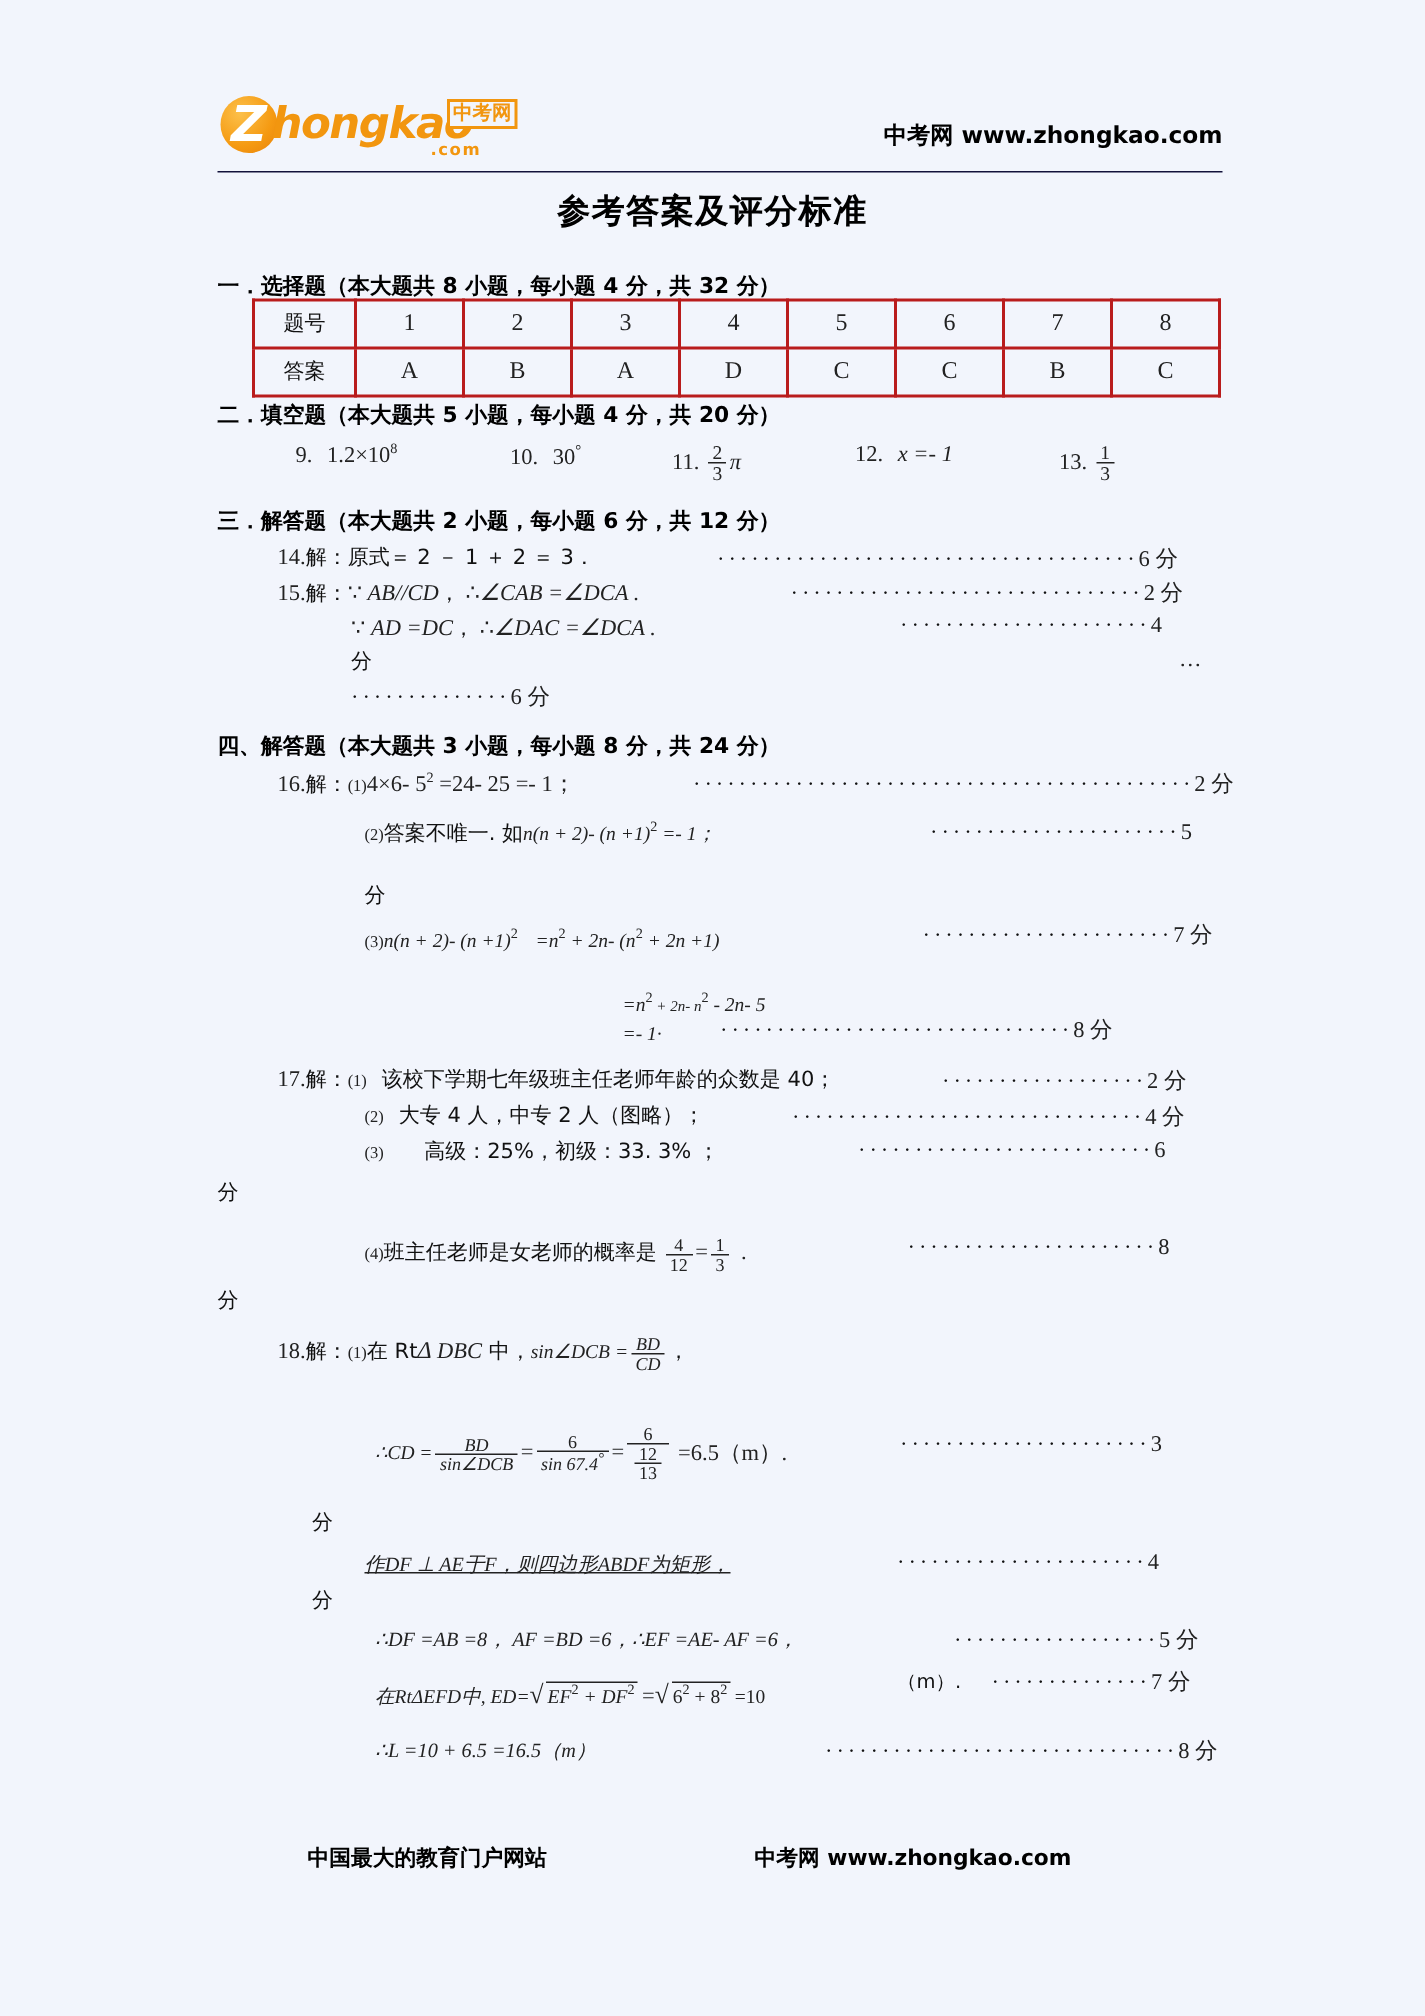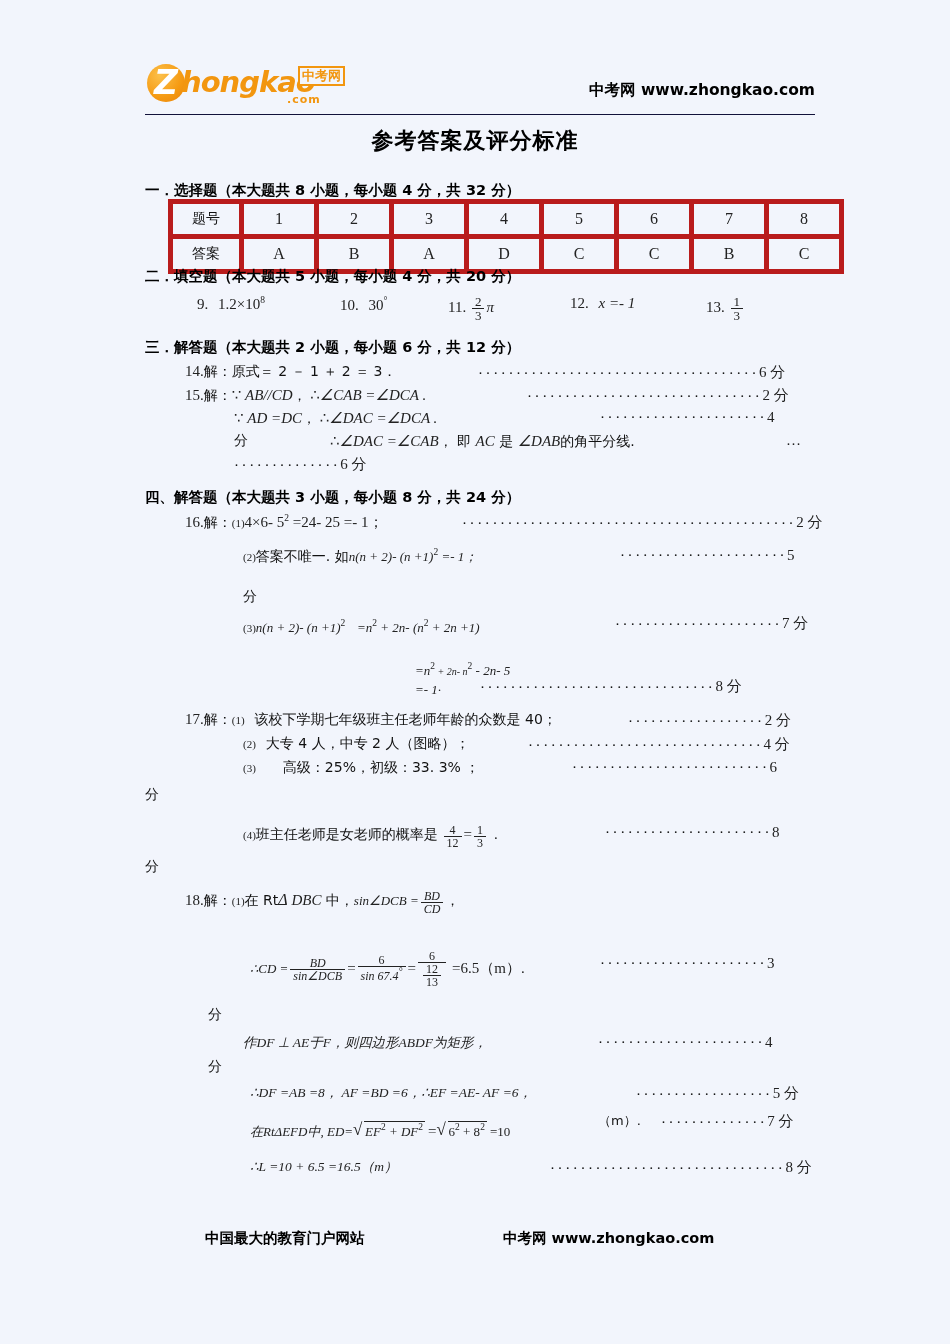--- a/index.html
+++ b/index.html
@@ -85,21 +85,21 @@
   .deg{font-size:10px;vertical-align:super;}
 
   
   .rad{display:inline-block;position:relative;padding-left:11px;}
   .rad:before{content:"\221A";position:absolute;left:0;top:-1px;font-size:17px;}
   .rad .bar{border-top:1.1px solid #222;padding:0 2px 0 1px;display:inline-block;}
 
   
   .qtable{position:absolute;left:168px;top:199px;border-collapse:collapse;}
   .qtable td{
-    border:5px solid #b91c1c;
+    border:2px solid #b91c1c;
     font-family:"Liberation Serif",serif;font-size:16px;color:#222;
     text-align:center;height:28px;
   }
   .qtable td.hcell{font-family:"DejaVu Sans",sans-serif;font-size:14px;width:64px;color:#111;}
   .qtable td.dcell{width:68px;}
 
   
   .footer-left{
     position:absolute;left:205px;top:1229px;
     font-family:"DejaVu Sans",sans-serif;font-size:14.5px;font-weight:bold;color:#000;
@@ -211,23 +211,20 @@
   <div class="line" style="left:234px;top:409px;">
     <span>∵</span>
     <span class="mi">AD =DC</span><span class="cn">，</span>
     <span>∴</span><span class="mi">∠DAC =∠DCA .</span>
   </div>
   <div class="line" style="left:600px;top:409px;">
     <span class="lead">······················</span><span class="scorenum">4</span>
   </div>
 
   <div class="line cn" style="left:234px;top:432px;">分</div>
-  <div class="line" style="left:330px;top:432px;">
-    <span>∴</span><span class="mi">∠DAC =∠CAB</span><span class="cn">， 即 </span><span class="mi">AC</span><span class="cn"> 是 </span><span class="mi">∠DAB</span><span class="cn">的角平分线.</span>
-  </div>
   <div class="line" style="left:786px;top:432px;">…</div>
   <div class="line" style="left:234px;top:455px;">
     <span class="lead">··············</span><span class="scorenum">6 分</span>
   </div>
 
   <div class="sec-head" style="left:145px;top:488px;">四、解答题（本大题共 3 小题，每小题 8 分，共 24 分）</div>
 
   <div class="line" style="left:185px;top:513px;">
     <span>16.</span><span class="cn">解：</span><span class="sup" style="vertical-align:baseline;font-size:11px;">(1)</span><span class="num">4×6‐ 5</span><span class="sup">2</span><span class="num"> =24‐ 25 =‐ 1；</span>
   </div>
@@ -317,21 +314,21 @@
       <span class="n">6</span>
       <span class="d"><span class="frac sm" style="vertical-align:-0.5em;"><span class="n">12</span><span class="d">13</span></span></span>
     </span><span class="num" style="margin-left:4px;">=6.5（m）.</span>
   </div>
   <div class="line" style="left:600px;top:955px;">
     <span class="lead">······················</span><span class="scorenum">3</span>
   </div>
   <div class="line cn" style="left:208px;top:1006px;">分</div>
 
   <div class="line" style="left:243px;top:1034px;">
-    <span class="mi" style="font-size:13.5px;">作DF ⊥ AE于F，则四边形ABDF为矩形，</span>
+    <span class="mi" style="font-size:13.5px;text-decoration:underline;">作DF ⊥ AE于F，则四边形ABDF为矩形，</span>
   </div>
   <div class="line" style="left:598px;top:1034px;">
     <span class="lead">······················</span><span class="scorenum">4</span>
   </div>
   <div class="line cn" style="left:208px;top:1058px;">分</div>
 
   <div class="line" style="left:250px;top:1084px;text-align:center;">
     <span class="mi" style="font-size:13.5px;">∴DF =AB =8， AF =BD =6，∴EF =AE‐ AF =6，</span>
   </div>
   <div class="line" style="left:636px;top:1084px;">

